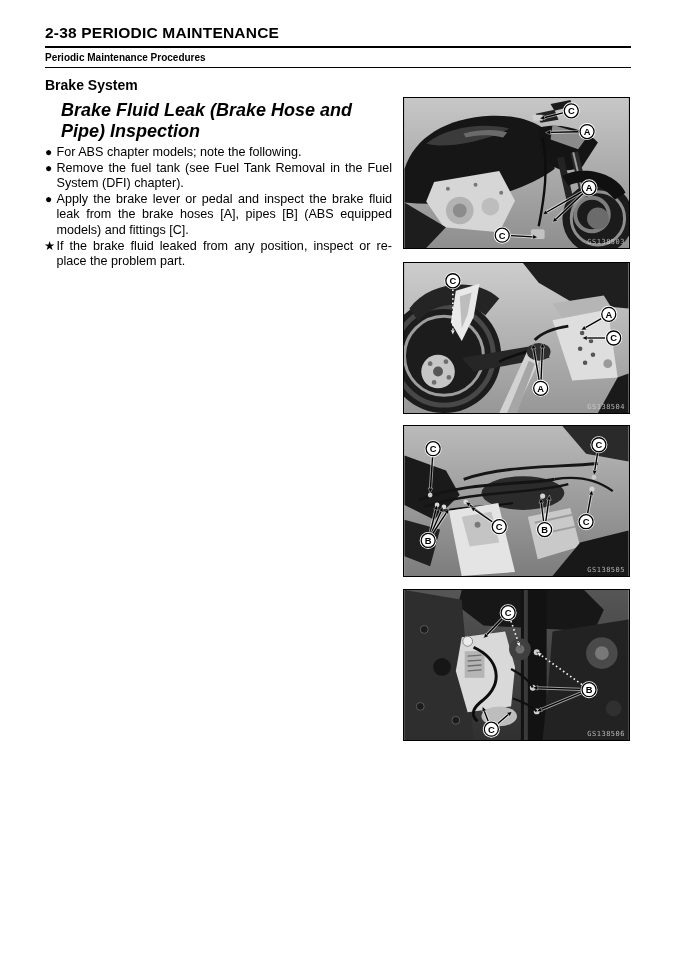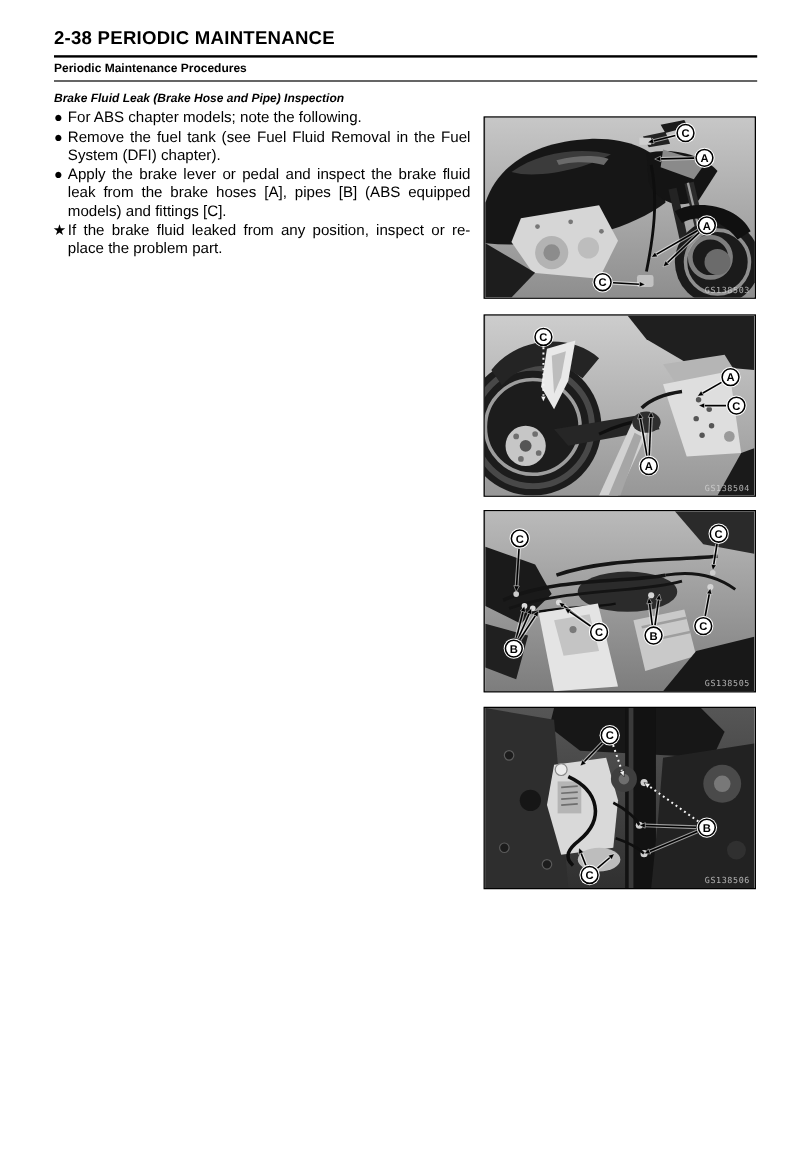--- a/index.html
+++ b/index.html
@@ -8,21 +8,21 @@
     font-family:"Liberation Sans", sans-serif; color:#000; overflow:hidden;
   }
   .header { position:absolute; left:45px; top:24px; width:586px; }
   .page-title { font-size:15.5px; font-weight:bold; margin:0; letter-spacing:0.2px; }
   .rule-thick { border:none; border-top:2px solid #000; margin:4px 0 0 0; }
   .sub-title { font-size:10px; font-weight:bold; margin:4px 0 0 0; }
   .rule-thin { border:none; border-top:1.5px solid #000; margin:4px 0 0 0; }
 
   .textcol { position:absolute; left:45px; top:77px; width:347px; }
   .section-title { font-size:14px; font-weight:bold; margin:0 0 7px 0; }
-  .procedure-title { font-size:10px; font-weight:bold; font-style:italic; margin:0 0 3px 0; }
+  .procedure-title { font-size:18px; font-weight:bold; font-style:italic; margin:0 0 3px 16px; }
   .li {
     position:relative; padding-left:11.5px; text-align:justify;
     font-size:12.6px; line-height:15.6px;
     -webkit-hyphens:manual; hyphens:manual;
   }
   .li .marker { position:absolute; left:0; top:0; font-size:12px; }
   .li .marker.star { left:-1px; font-size:12.5px; }
 
   .photo {
     position:absolute; left:403px; width:227px; height:152px;
@@ -42,29 +42,30 @@
 <div class="page">
 
   <div class="header">
     <h1 class="page-title">2-38 PERIODIC MAINTENANCE</h1>
     <hr class="rule-thick">
     <h2 class="sub-title">Periodic Maintenance Procedures</h2>
     <hr class="rule-thin">
   </div>
 
   <div class="textcol">
+    <h3 class="section-title">Brake System</h3>
     <h4 class="procedure-title">Brake Fluid Leak (Brake Hose and Pipe) Inspection</h4>
 
     <div class="li">
       <span class="marker">●</span>
       <span>For ABS chapter models; note the following.</span>
     </div>
     <div class="li">
       <span class="marker">●</span>
-      <span>Remove the fuel tank (see Fuel Fluid Removal in the Fuel System (DFI) chapter).</span>
+      <span>Remove the fuel tank (see Fuel Tank Removal in the Fuel System (DFI) chapter).</span>
     </div>
     <div class="li">
       <span class="marker">●</span>
       <span>Apply the brake lever or pedal and inspect the brake fluid leak from the brake hoses [A], pipes [B] (ABS equipped models) and fittings [C].</span>
     </div>
     <div class="li">
       <span class="marker star">★</span>
       <span>If the brake fluid leaked from any position, inspect or re­place the problem part.</span>
     </div>
   </div>

